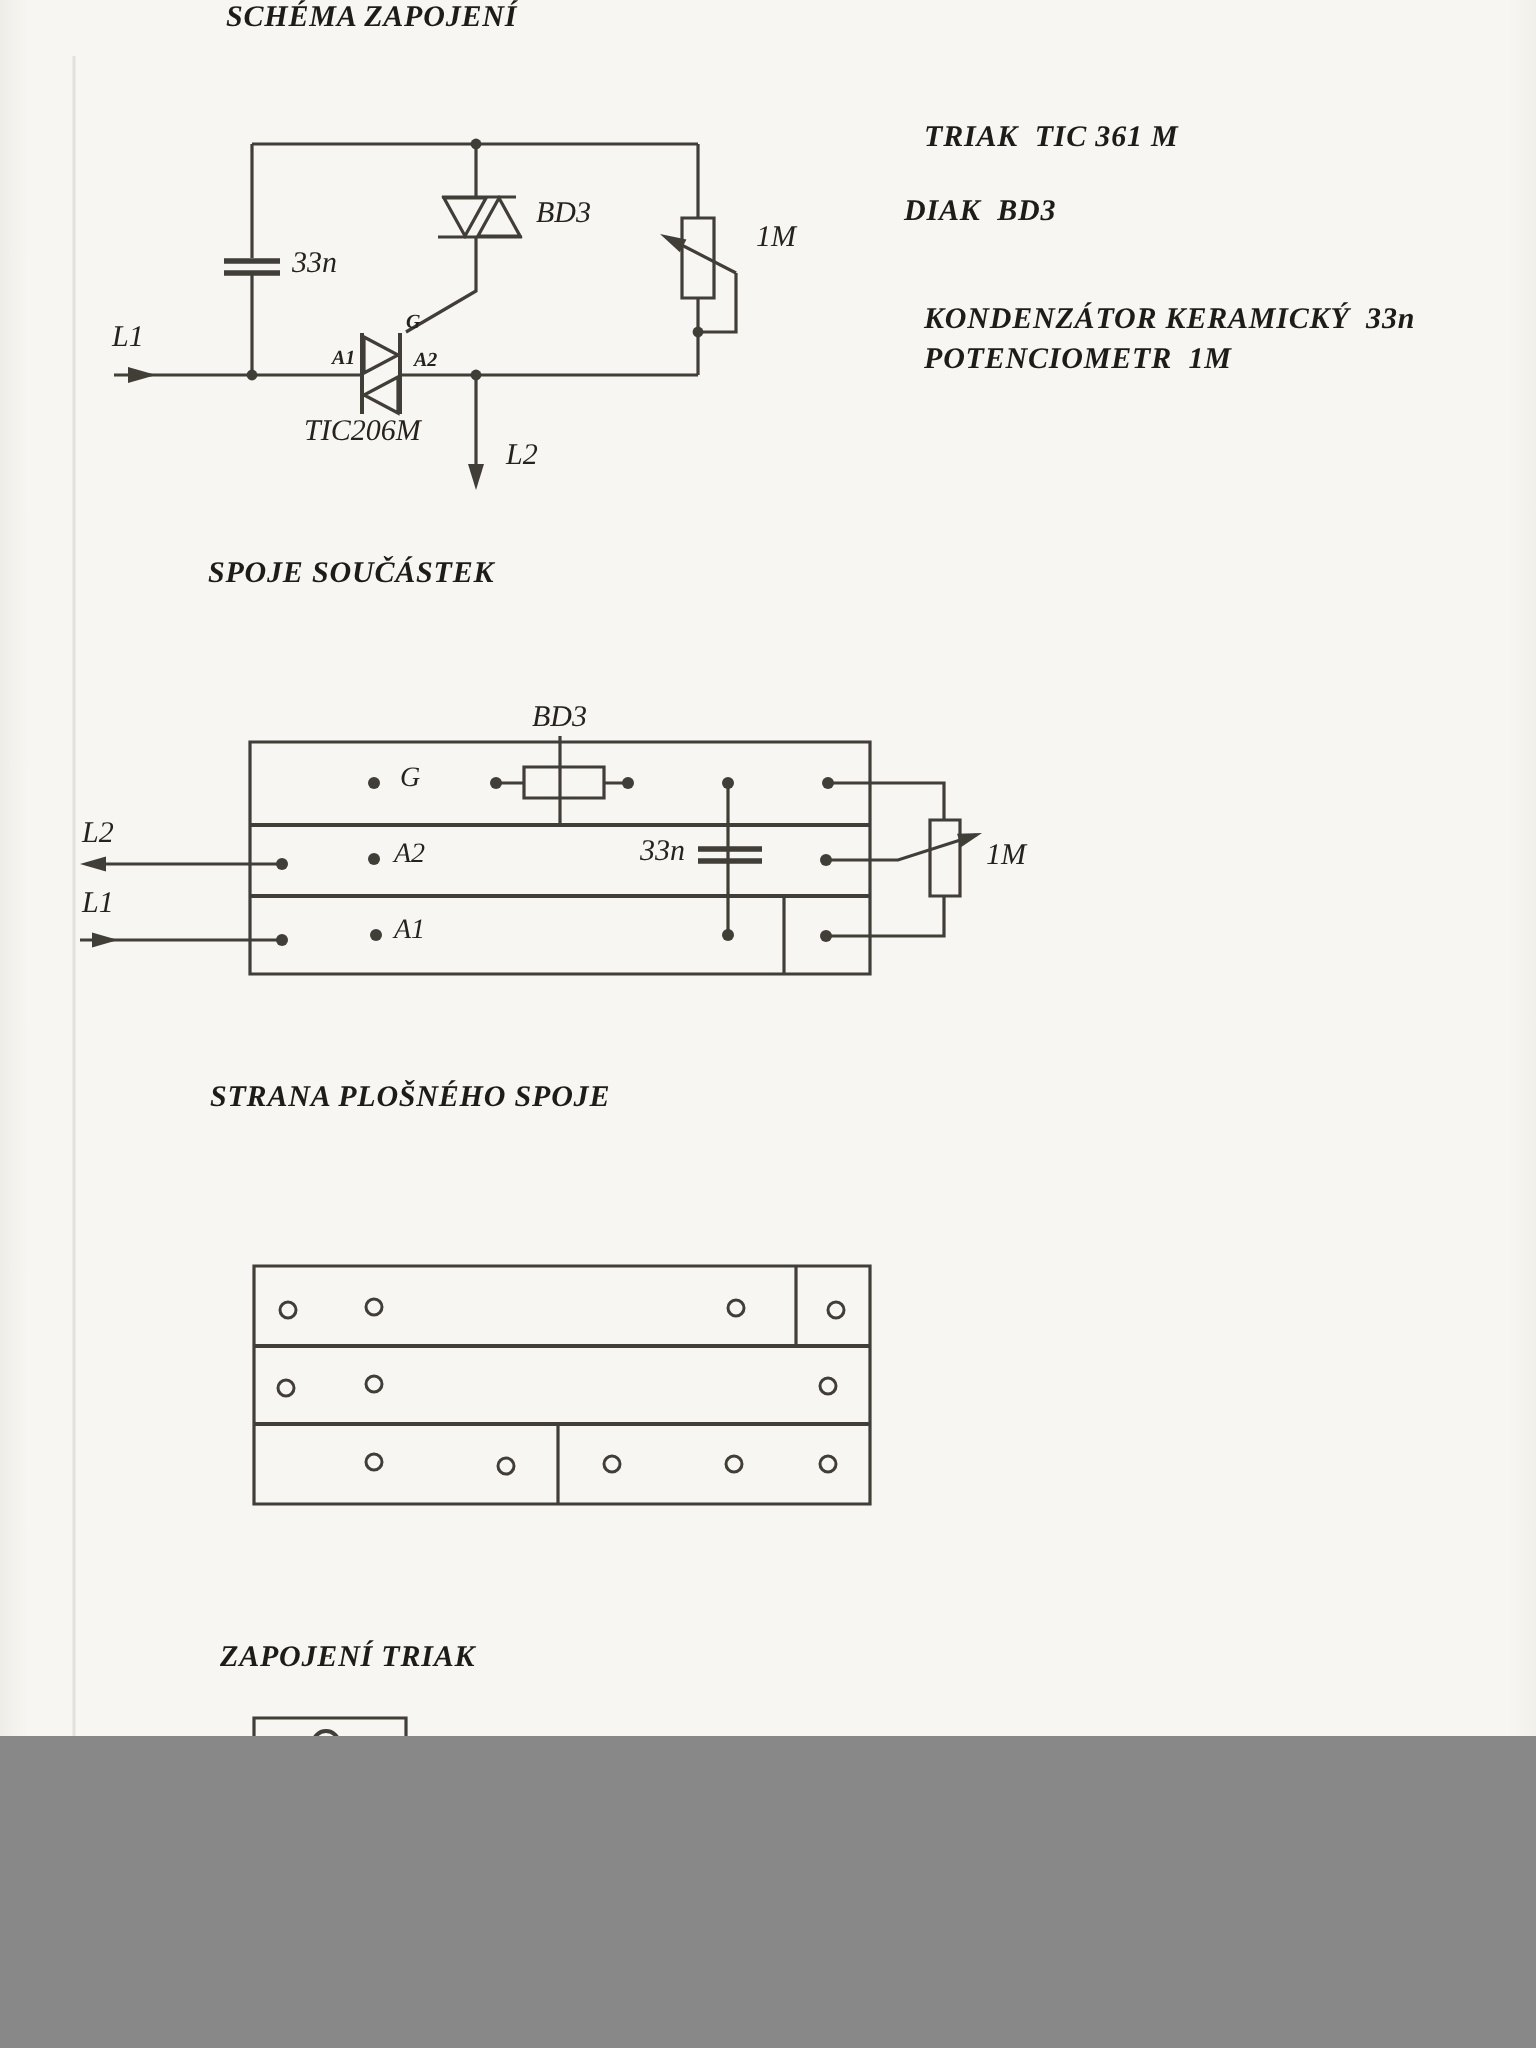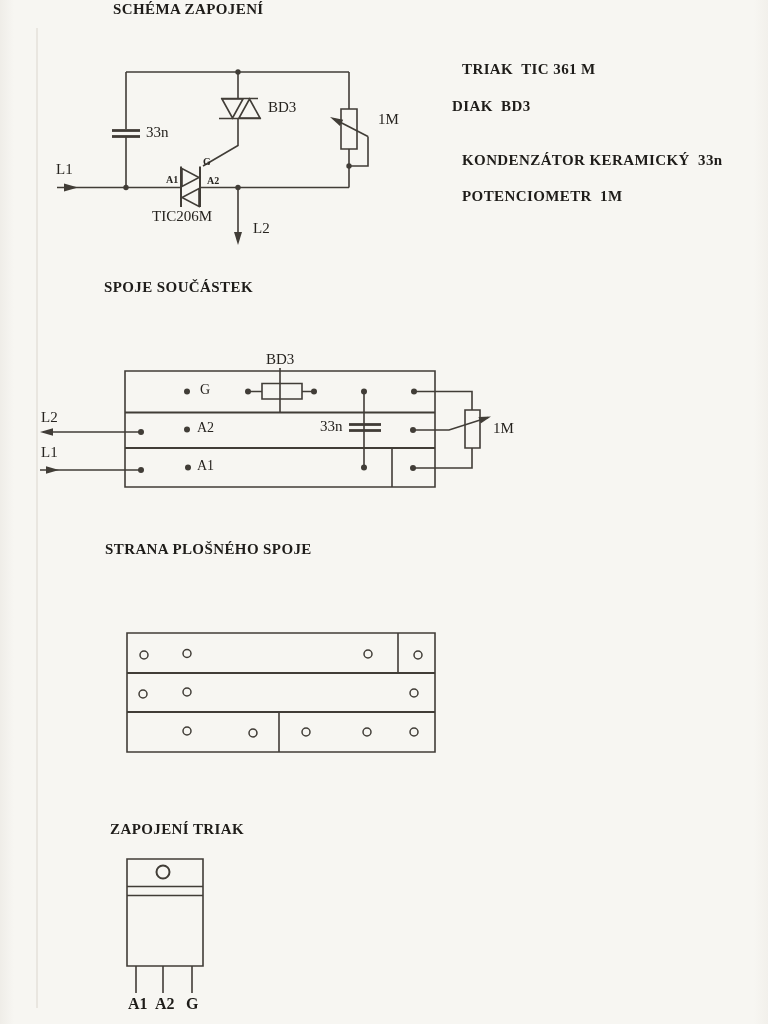--- a/index.html
+++ b/index.html
@@ -1,22 +1,23 @@
 <!DOCTYPE html>
 <html><head>
 <meta charset="utf-8">
 <style>
   html,body{margin:0;padding:0;background:#888;}
   #page{
     position:relative;
-    width:768px;height:1024px;
+    width:768px;height:868px;
     background:#f7f6f2;
     background-image:linear-gradient(90deg, #efede8 0px, #f7f6f2 14px, #f7f6f2 754px, #f2f0eb 768px);
     overflow:hidden;
     font-family:"Liberation Serif","DejaVu Serif",serif;
+    font-style:italic;
   }
   #art{position:absolute;left:0;top:0;}
   .lbl{
     position:absolute;
     color:#26231f;
     line-height:1;
     white-space:pre;
     font-family:"Liberation Serif","DejaVu Serif",serif;
   }
   .h{font-weight:bold;font-size:15px;letter-spacing:0.4px;color:#1e1c19;}
@@ -173,21 +174,21 @@
   <span class="lbl s10" style="left:203px;top:157px;">G</span>
   <span class="lbl s10" style="left:166px;top:175px;">A1</span>
   <span class="lbl s10" style="left:207px;top:176px;">A2</span>
   <span class="lbl s15" style="left:152px;top:209px;">TIC206M</span>
   <span class="lbl s15" style="left:253px;top:221px;">L2</span>
 
   <div>
     <span class="lbl h" style="left:462px;top:62px;">TRIAK  TIC 361 M</span>
     <span class="lbl h" style="left:452px;top:99px;">DIAK  BD3</span>
     <span class="lbl h" style="left:462px;top:153px;">KONDENZÁTOR KERAMICKÝ  33n</span>
-    <span class="lbl h" style="left:462px;top:189px;">POTENCIOMETR  1M</span>
+    <span class="lbl h" style="left:462px;top:173px;">POTENCIOMETR  1M</span>
   </div>
 
   <span class="lbl h" style="left:104px;top:280px;">SPOJE SOUČÁSTEK</span>
   <span class="lbl s15" style="left:41px;top:410px;">L2</span>
   <span class="lbl s15" style="left:41px;top:445px;">L1</span>
   <span class="lbl s15" style="left:266px;top:352px;">BD3</span>
   <span class="lbl s14" style="left:200px;top:383px;">G</span>
   <span class="lbl s14" style="left:197px;top:421px;">A2</span>
   <span class="lbl s14" style="left:197px;top:459px;">A1</span>
   <span class="lbl s15" style="left:320px;top:419px;">33n</span>

